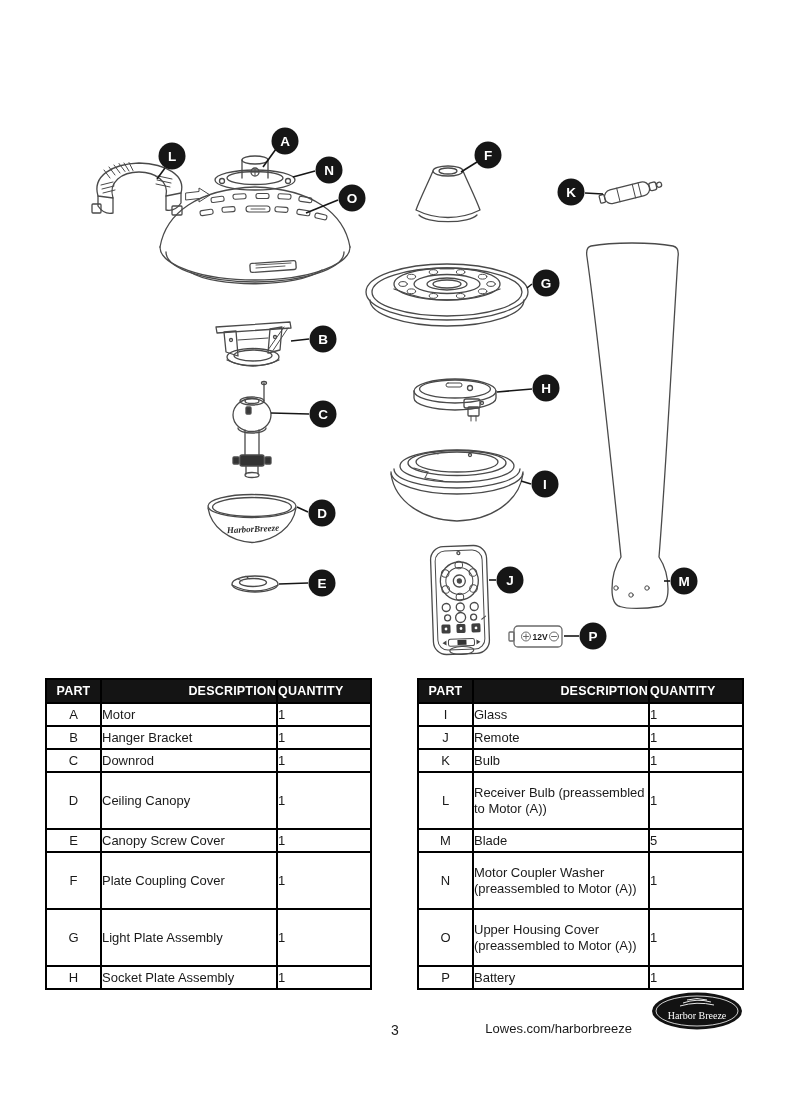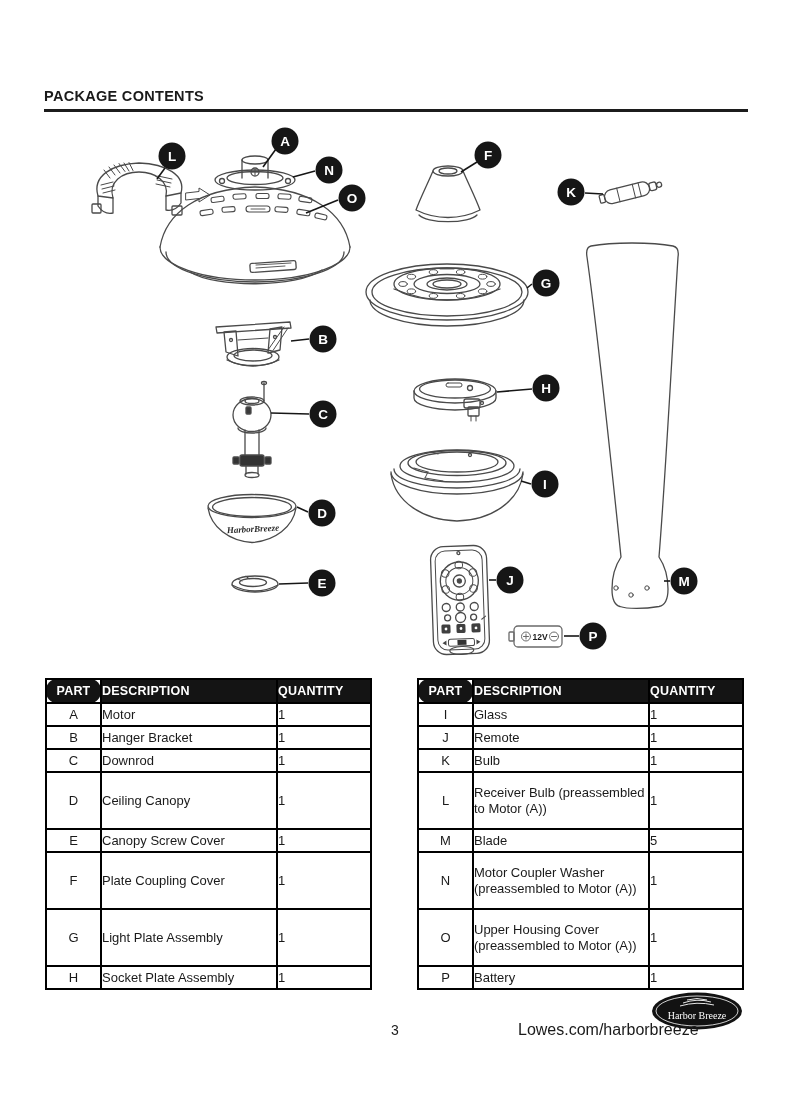--- a/index.html
+++ b/index.html
@@ -10,36 +10,35 @@
             letter-spacing:.3px;padding-bottom:5px;border-bottom:3px solid #1c1c1c;}
   
   .diagram-svg{position:absolute;left:0;top:0;width:791px;height:1119px;}
   
   table.parts-table{position:absolute;border-collapse:collapse;table-layout:fixed;background:#fff;}
   table.parts-table.tl{left:45px;top:678px;}
   table.parts-table.tr-t{left:417px;top:678px;}
   table.parts-table th{background:#141414;color:#fff;font-size:12.5px;font-weight:bold;
             border:2px solid #000;height:22px;padding:0;letter-spacing:.2px;}
   table.parts-table td{border:2px solid #000;font-size:13px;line-height:1.22;vertical-align:middle;padding:0;}
-  td.c-part,th.c-part{text-align:center;border-radius:11px;}
+  td.c-part,th.c-part{text-align:center;}
   td.c-qty,th.c-qty{text-align:left;}
   td.c-desc{text-align:left;padding:2px 4px 2px 8px;}
-  th.c-desc{text-align:left;}
+  th.c-desc{text-align:right;}
   tr.r-s{height:23px;}
   tr.r-t{height:57px;}
   
   .page-num{position:absolute;left:380px;top:1022px;width:30px;text-align:center;font-size:14px;}
-  .website{position:absolute;left:518px;top:1021px;width:148px;text-align:right;font-size:16px;}
+  .website{position:absolute;left:484px;top:1021px;width:148px;text-align:right;font-size:13px;}
 </style>
 </head>
 <body>
 
 <div class="page">
 
-  <div class="pc-title">PACKAGE CONTENTS</div>
 
   <svg class="diagram-svg" viewBox="0 0 791 1119" xmlns="http://www.w3.org/2000/svg">
 
     <g stroke="#4a4a4a" fill="none" stroke-width="1.3" stroke-linecap="round" stroke-linejoin="round">
 
       <g>
         <path d="M98 196 C92 176 112 164 139 163 C166 164 186 175 181 193 L166 196 C169 182 156 172 139 172 C122 172 108 182 113 198 Z"></path>
         <path d="M104 170 l6 8 M109 167 l6 8 M114 165 l6 8 M119 163.5 l6 8 M124 163 l5 8 M129 162.5 l4 8" stroke-width="1"></path>
         <path d="M101 185 l12 -3 M102 189 l12 -3 M103 193 l12 -3" stroke-width="1"></path>
         <path d="M158 176 l14 3 M157 180 l14 3 M156 184 l14 3" stroke-width="1"></path>

